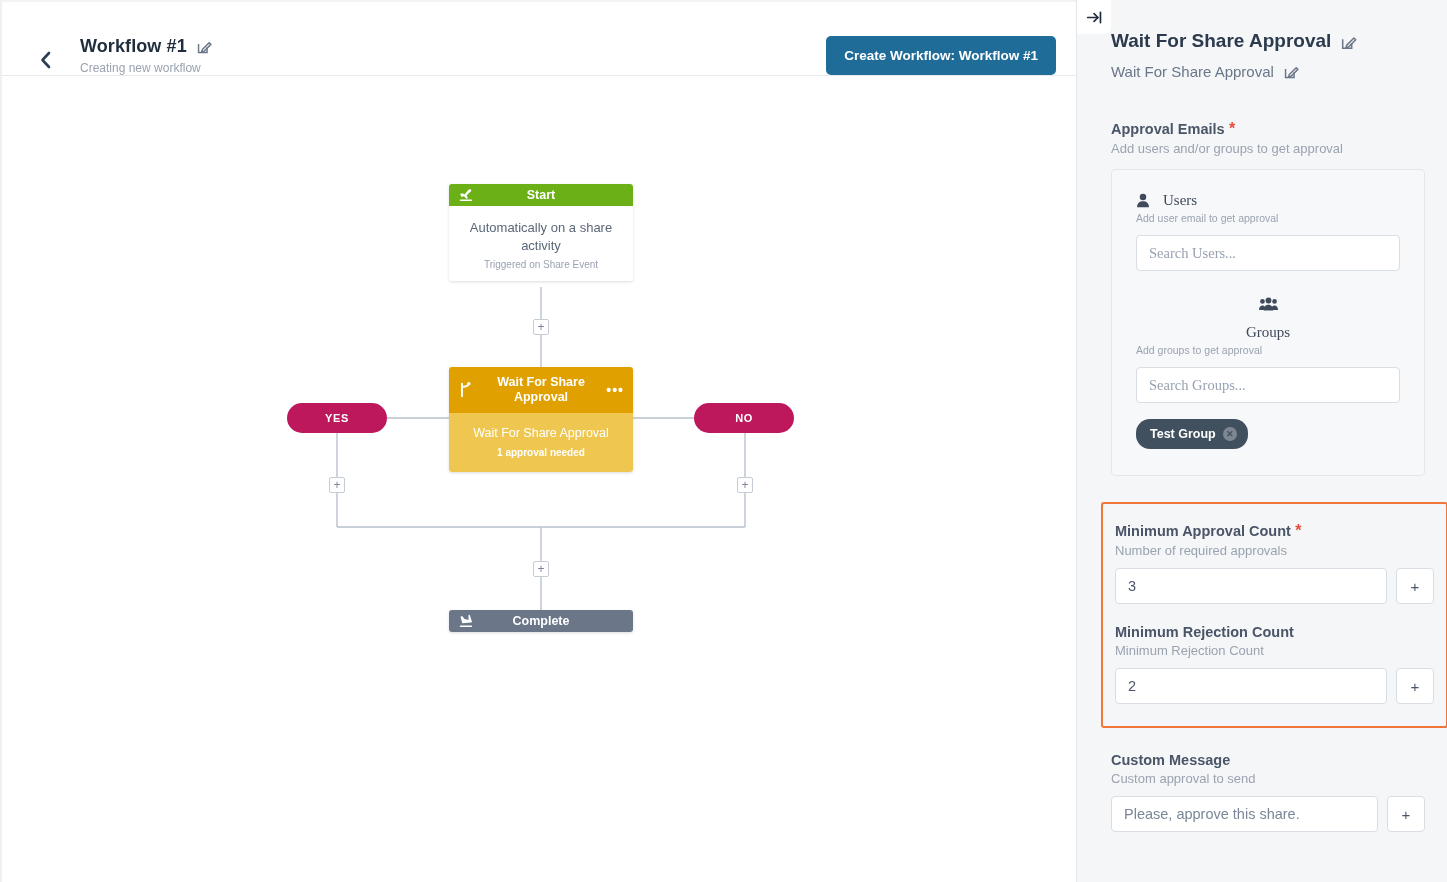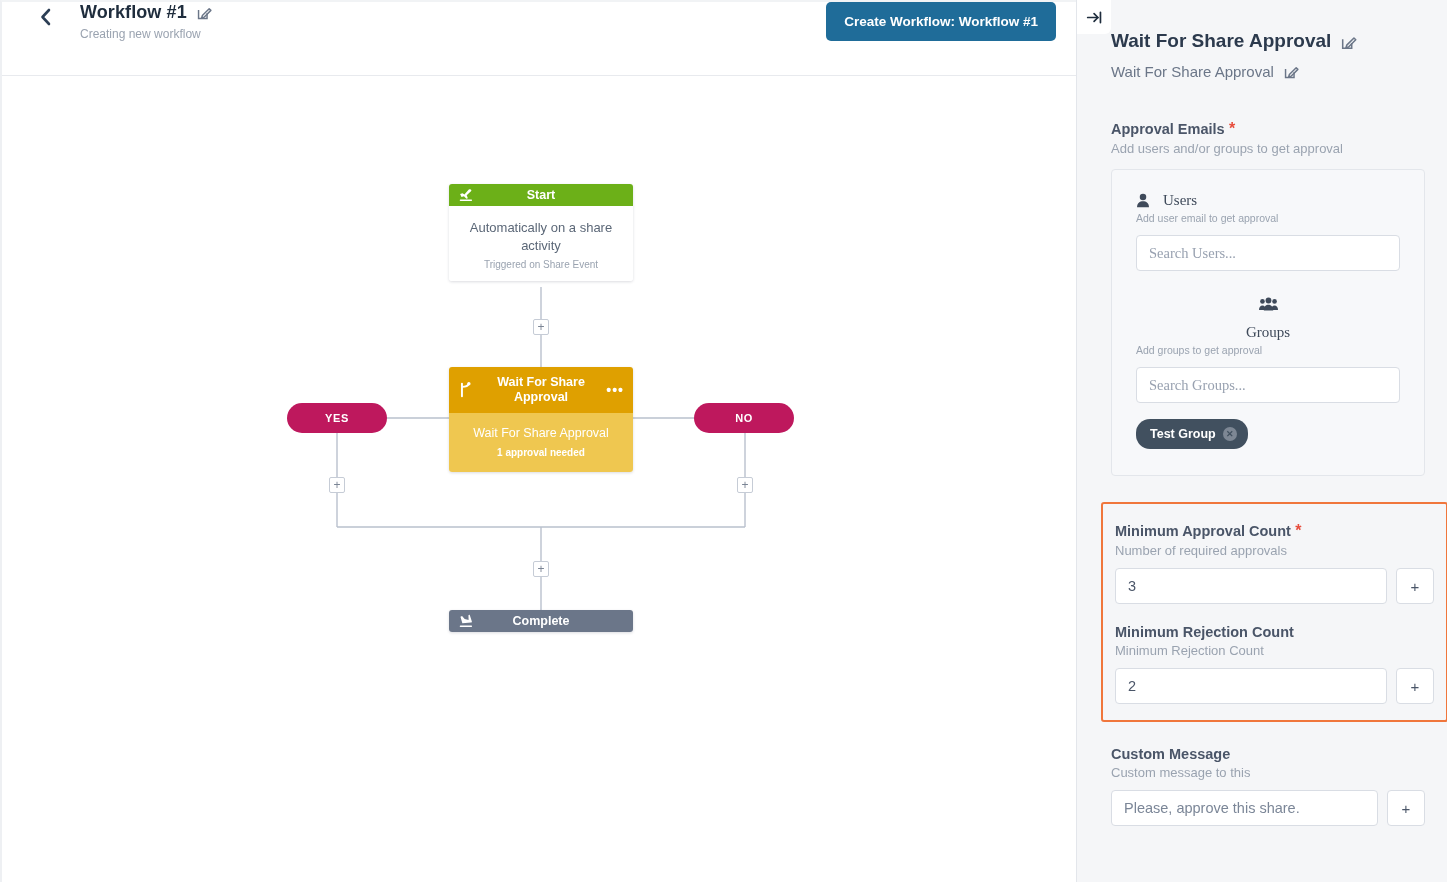--- a/index.html
+++ b/index.html
@@ -16,21 +16,21 @@
     position: relative;
     width: 1076px; height: 882px;
     background: #ffffff;
     border-left: 2px solid #eef0f3;
     border-top: 2px solid #f1f3f5;
   }
   .topbar {
     position: relative;
     height: 74px;
     border-bottom: 1px solid #e8eaee;
-    display: flex; align-items: flex-start;
+    display: flex; align-items: flex-end;
     padding: 0 20px 0 28px;
     background: #fff;
   }
   .back-chevron {
     width: 30px; height: 30px;
     display: flex; align-items: center; justify-content: center;
     color: #2c3e55; cursor: pointer; flex: 0 0 auto;
   }
   .title-block { margin-left: 20px; flex: 1 1 auto; }
   .title-row { display: flex; align-items: center; gap: 9px; }
@@ -144,21 +144,21 @@
   .chip-x {
     width: 14px; height: 14px; border-radius: 50%;
     background: #7d8794; color: #41505f;
     display: flex; align-items: center; justify-content: center;
     font-size: 9px; font-weight: bold; line-height: 1;
   }
 
   .highlight-box {
     margin: 26px 0 4px -10px; width: 347px;
     border: 2px solid #f0763c; border-radius: 3px;
-    padding: 18px 12px 16px 12px;
+    padding: 18px 12px 22px 12px;
   }
   .stepper-row { display: flex; gap: 9px; margin-top: 10px; }
   .stepper-input {
     flex: 1 1 auto; height: 36px;
     background: #fff; border: 1px solid #d9dde4; border-radius: 4px;
     padding: 0 12px; font-size: 14.5px; color: #4a5568;
     font-family: "Liberation Sans", sans-serif;
   }
   .stepper-plus {
     width: 38px; height: 36px; background: #fff;
@@ -375,21 +375,21 @@
           <div class="field-hint">Minimum Rejection Count</div>
           <div class="stepper-row">
             <input class="stepper-input" type="text" value="2" style="">
             <div class="stepper-plus">+</div>
           </div>
         </div>
       </div>
 
       <div class="custom-wrap">
         <div class="field-label">Custom Message</div>
-        <div class="field-hint">Custom message to this</div>
+        <div class="field-hint">Custom approval to send</div>
         <div class="stepper-row">
           <input class="stepper-input" type="text" value="Please, approve this share." style="">
           <div class="stepper-plus">+</div>
         </div>
       </div>
 
     </div>
   </div>
 </div>
 

